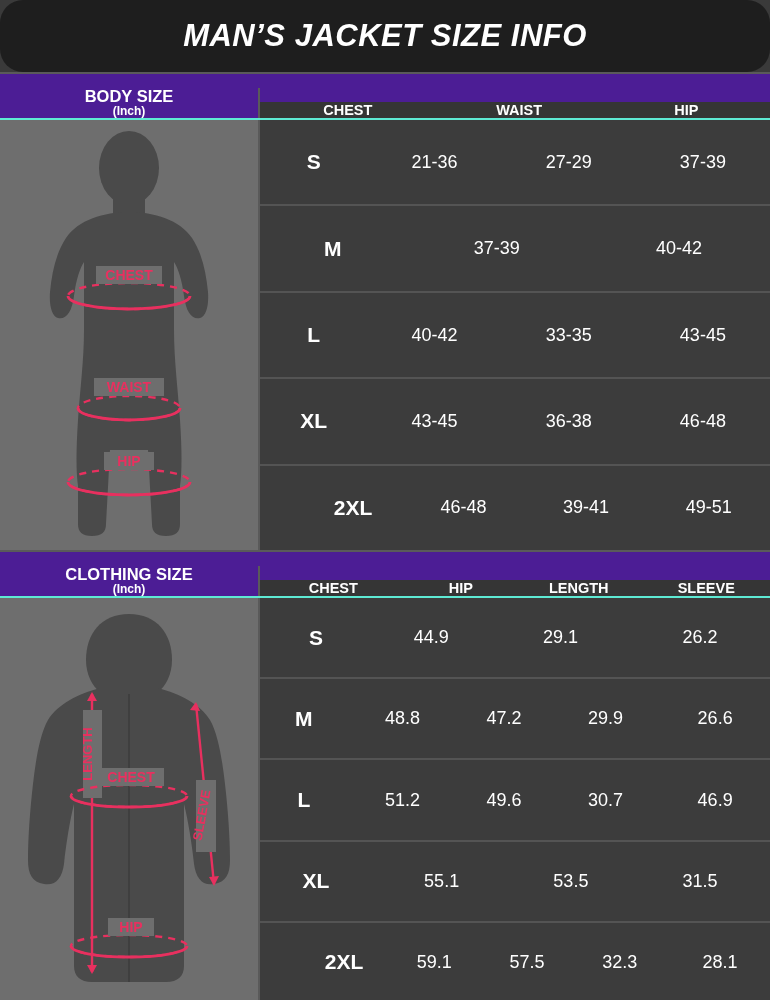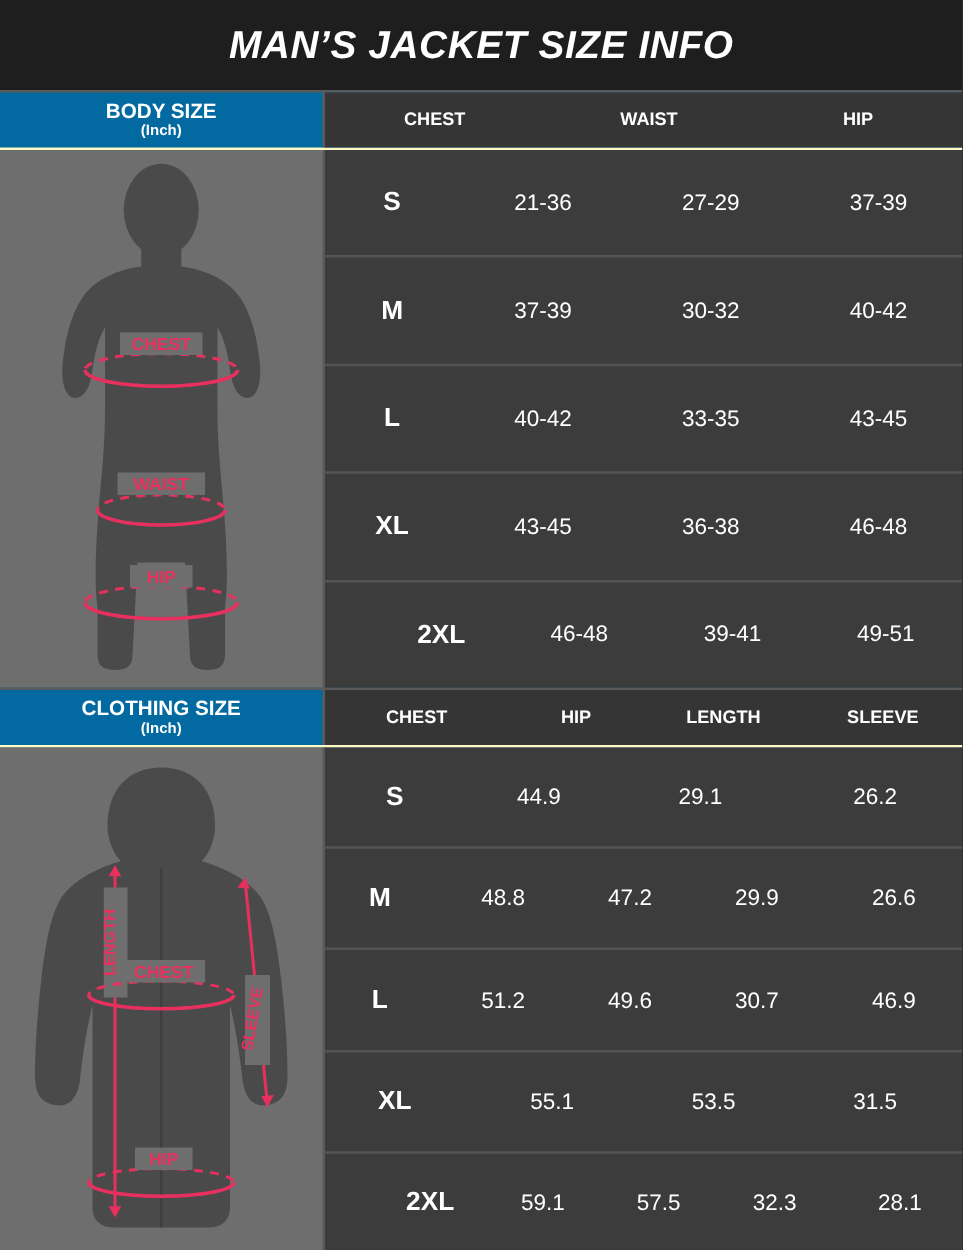--- a/index.html
+++ b/index.html
@@ -16,38 +16,40 @@
     overflow: hidden;
   }
 
   
   .title-bar {
     height: 72px;
     background: #1e1e1e;
     display: flex;
     align-items: center;
     justify-content: center;
+    border-radius: 23px;
   }
   .title-bar h1 {
     margin: 0;
     color: #ffffff;
     font-size: 31px;
     font-weight: bold;
     font-style: italic;
     letter-spacing: 0.5px;
     text-align: center;
   }
 
   
   .section-head {
     display: flex;
     height: 48px;
-    background: #0369a1;
+    background: #4c1d95;
     border-top: 2px solid #5a5a5a;
-    border-bottom: 2px solid #fef9c3;
+    border-bottom: 2px solid #5eead4;
+    align-items: flex-end;
   }
   .section-head .label {
     width: 260px;
     color: #ffffff;
     font-size: 16.5px;
     font-weight: bold;
     display: flex;
     flex-direction: column;
     align-items: center;
     justify-content: center;
@@ -196,21 +198,20 @@
     <div class="table-cell">
       <div class="trow">
         <div class="cell size" style="flex:0.8">S</div>
         <div class="cell">21-36</div>
         <div class="cell">27-29</div>
         <div class="cell">37-39</div>
       </div>
       <div class="trow">
         <div class="cell size" style="flex:0.8">M</div>
         <div class="cell">37-39</div>
-        <div class="cell">30-32</div>
         <div class="cell">40-42</div>
       </div>
       <div class="trow">
         <div class="cell size" style="flex:0.8">L</div>
         <div class="cell">40-42</div>
         <div class="cell">33-35</div>
         <div class="cell">43-45</div>
       </div>
       <div class="trow">
         <div class="cell size" style="flex:0.8">XL</div>

